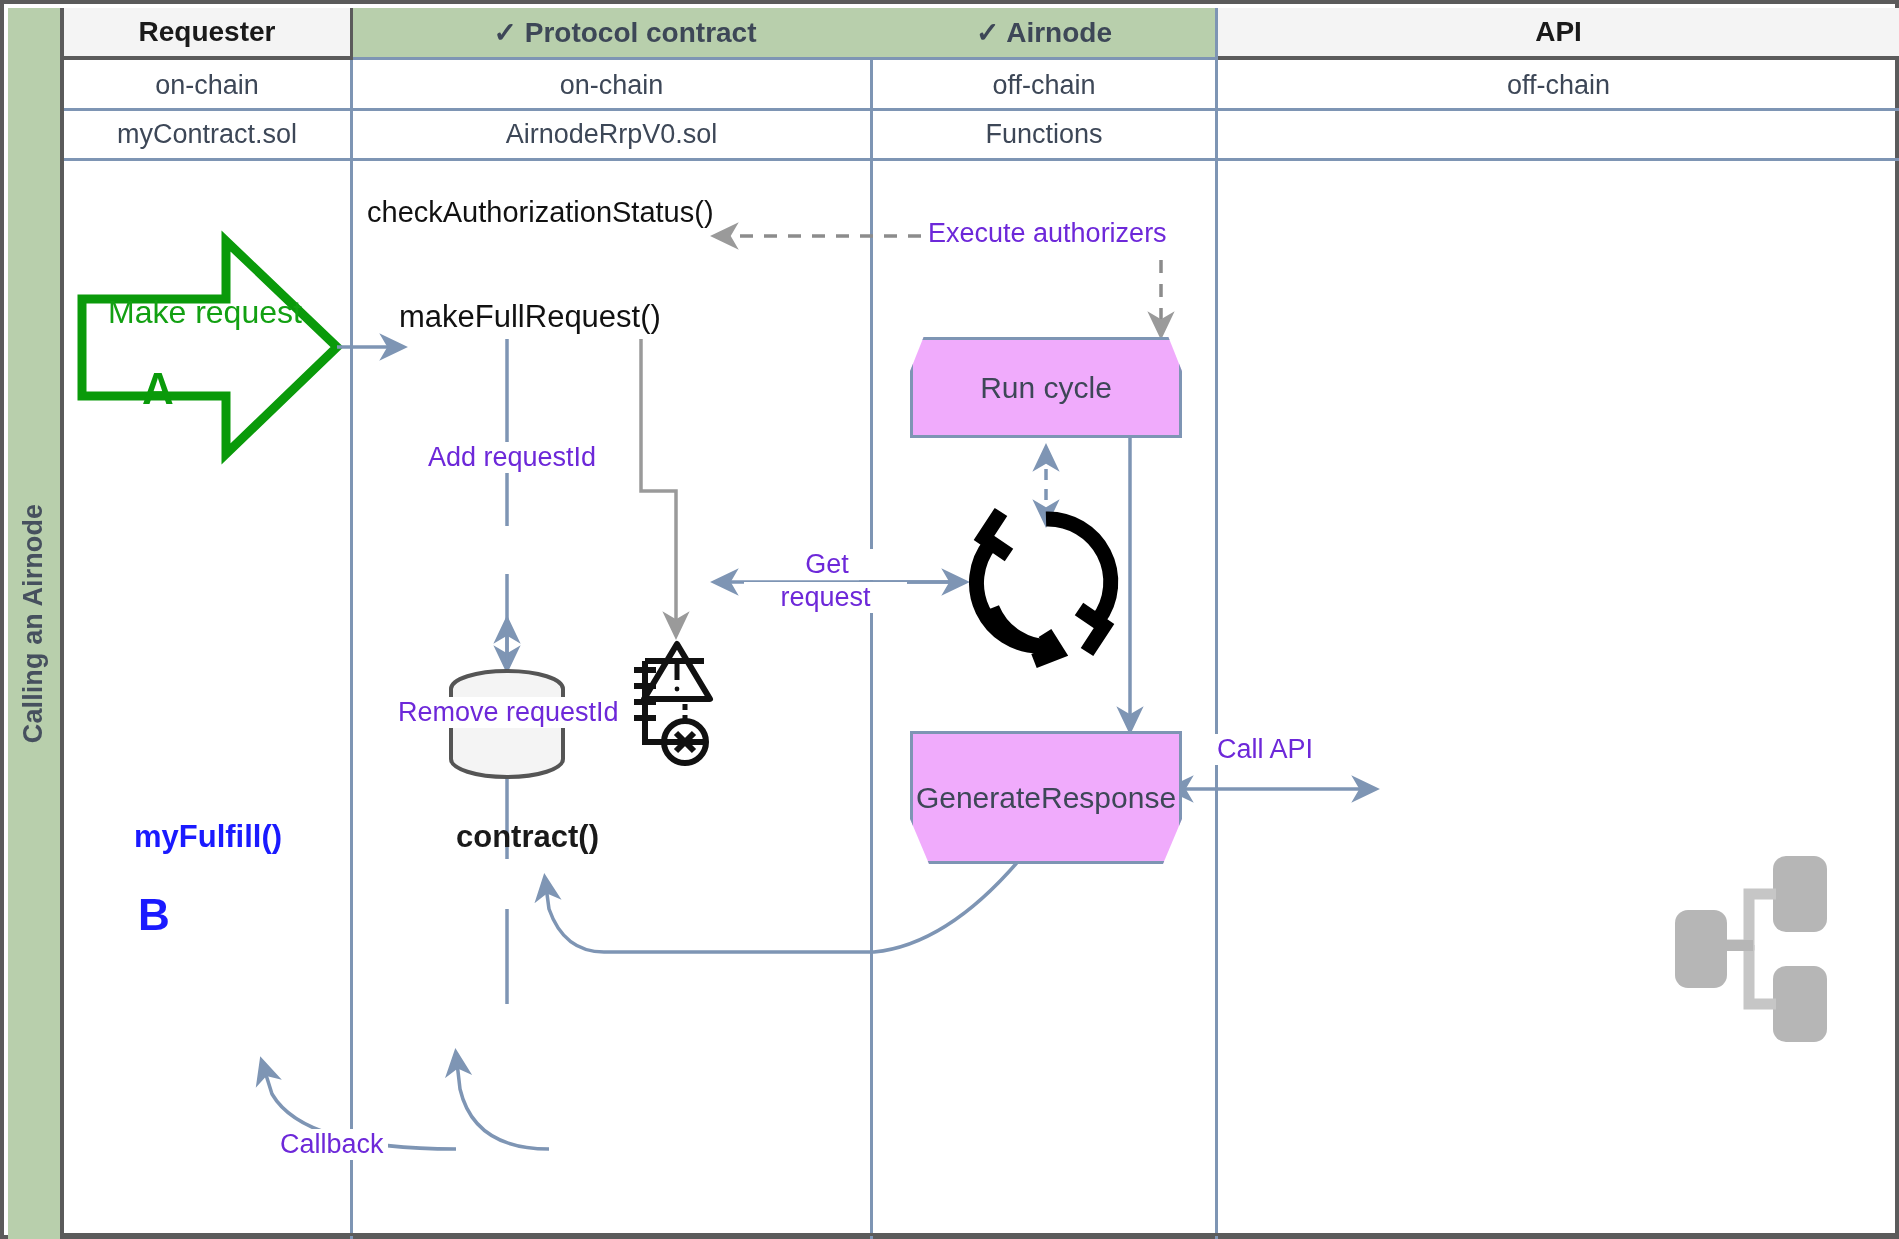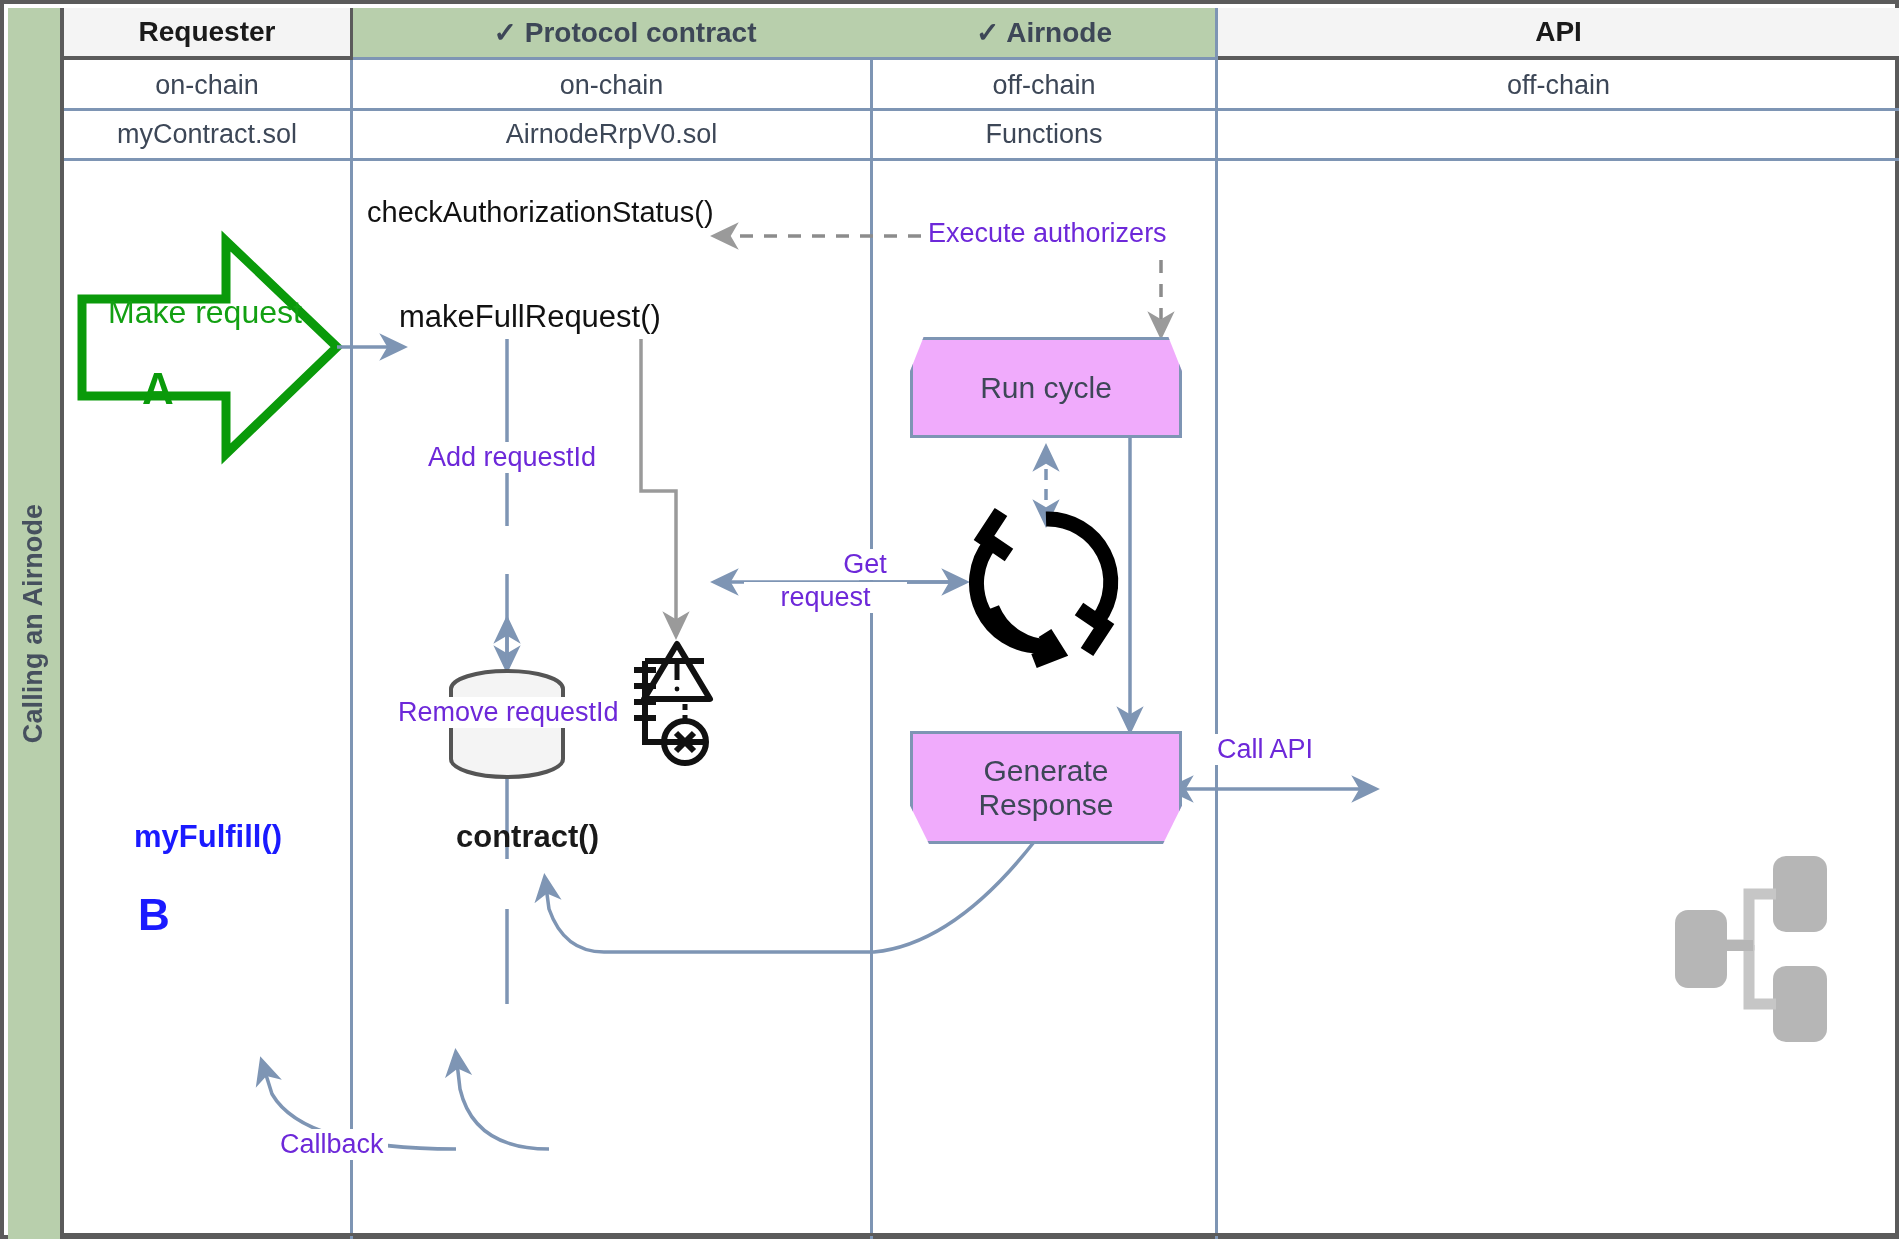--- a/index.html
+++ b/index.html
@@ -277,27 +277,27 @@
   <div id="letter-b" style="left:134px; top:886px;">B</div>
 
   <div id="check-auth" style="left:363px; top:192px;">checkAuthorizationStatus()</div>
   <div id="make-full-request" style="left:395px; top:295px;">makeFullRequest()</div>
   <div id="my-fulfill" style="left:130px; top:815px;">myFulfill()</div>
   <div id="fulfill-label" style="left:452px; top:815px;">contract()</div>
 
   <div class="lbl-gray" style="left:420px; top:438px;">Add requestId</div>
   <div class="lbl-gray" style="left:390px; top:693px;">Remove requestId</div>
   <div class="lbl-gray" style="left:920px; top:214px;">Execute authorizers</div>
-  <div class="lbl-gray" style="left:802px; top:545px; width:110px; text-align:center;">Get</div>
+  <div class="lbl-gray" style="left:764px; top:545px; width:110px; text-align:center;">Get</div>
   <div class="lbl-gray" style="left:740px; top:578px; width:155px; text-align:center;">request</div>
   <div class="lbl-gray" style="left:1209px; top:730px;">Call API</div>
   <div class="lbl-gray" style="left:272px; top:1125px;">Callback</div>
 
   <div class="hex" id="run-cycle-box" style="left:906px; top:333px; width:272px; height:101px;">
     <span>Run cycle</span>
   </div>
 
-  <div class="hex" id="generate-response-box" style="left:906px; top:727px; width:272px; height:113px; flex-direction:column;">
+  <div class="hex" id="generate-response-box" style="left:906px; top:727px; width:272px; height:133px; flex-direction:row;">
     <span>Generate</span>
     <span>Response</span>
   </div>
 
 </div>
 
 </body></html>

